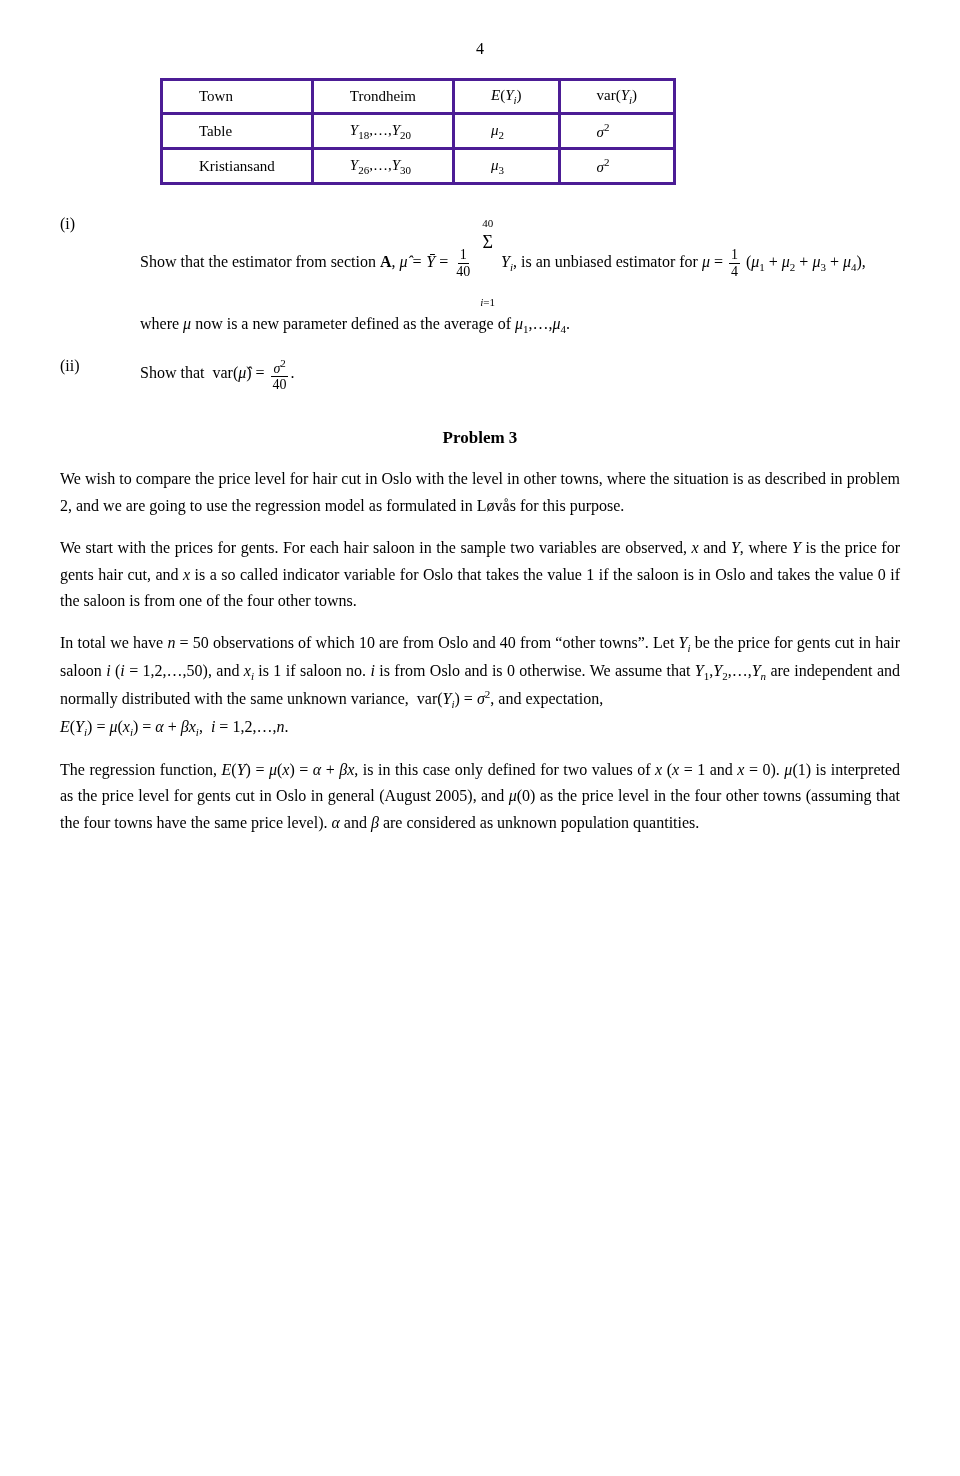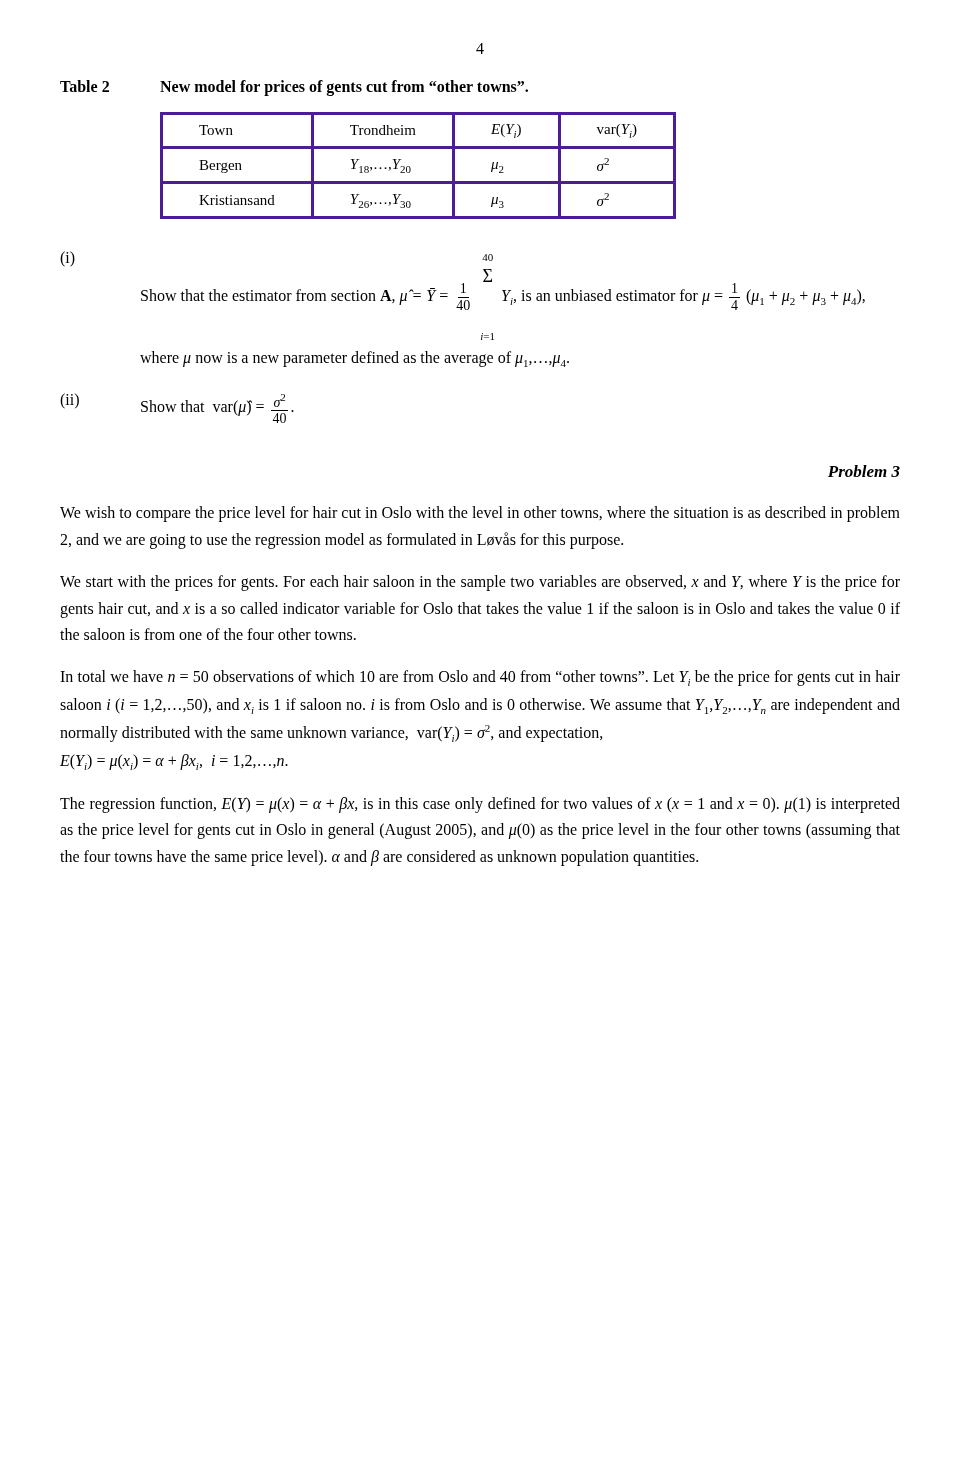--- a/index.html
+++ b/index.html
@@ -59,25 +59,24 @@
     .part-label {
       min-width: 80px;
       font-size: 16px;
     }
     .part-content {
       flex: 1;
       font-size: 16px;
       line-height: 1.6;
     }
     .problem-title {
-      text-align: right;
+      text-align: center;
       font-weight: bold;
       font-size: 17px;
       margin: 36px 0 18px 0;
-      font-style: italic;
     }
     .paragraph {
       font-size: 16px;
       line-height: 1.65;
       margin-bottom: 16px;
       text-align: justify;
     }
     .math-inline {
       font-style: italic;
     }
@@ -94,37 +93,33 @@
     }
     .fraction .num { border-bottom: 1px solid #000; padding: 0 2px; }
     .fraction .den { padding: 0 2px; }
   </style>
 </head>
 <body>
 
 <div class="page-number">4</div>
 
 <div class="table-section">
-  <div class="table-title">
-    <span class="table-label">Table 2</span>
-    <span class="table-caption">New model for prices of gents cut from “other towns”.</span>
-  </div>
 
   <table class="data-table">
     <thead>
       <tr>
         <th>Town</th>
         <th>Trondheim</th>
         <th><span class="math-inline">E</span>(<span class="math-inline">Y<sub>i</sub></span>)</th>
         <th>var(<span class="math-inline">Y<sub>i</sub></span>)</th>
       </tr>
     </thead>
     <tbody>
       <tr>
-        <td>Bergen</td>
+        <td>Table</td>
         <td><span class="math-inline">Y</span><sub>18</sub>,…,<span class="math-inline">Y</span><sub>20</sub></td>
         <td><span class="math-inline">μ</span><sub>2</sub></td>
         <td><span class="math-inline">σ</span><sup>2</sup></td>
       </tr>
       <tr>
         <td>Kristiansand</td>
         <td><span class="math-inline">Y</span><sub>26</sub>,…,<span class="math-inline">Y</span><sub>30</sub></td>
         <td><span class="math-inline">μ</span><sub>3</sub></td>
         <td><span class="math-inline">σ</span><sup>2</sup></td>
       </tr>

